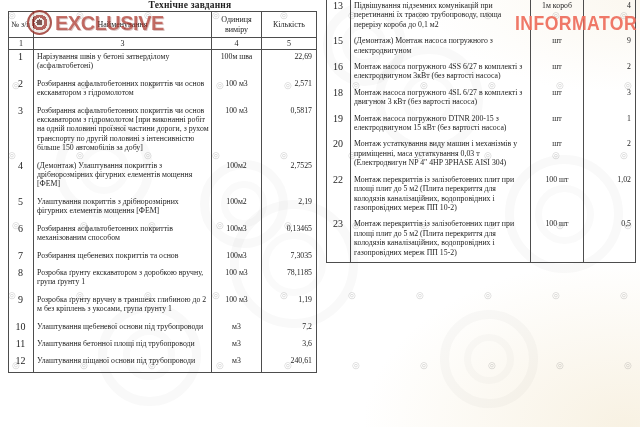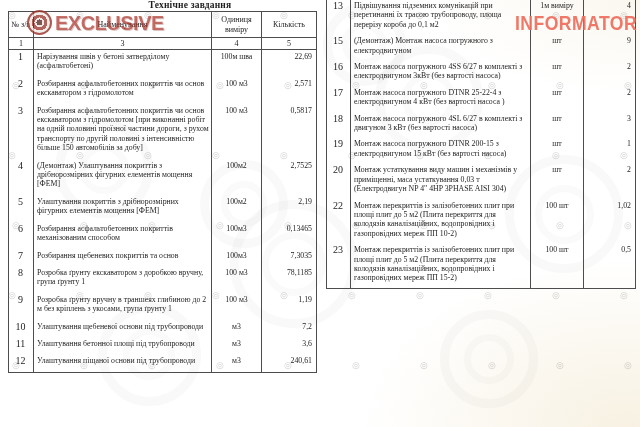--- a/index.html
+++ b/index.html
@@ -269,38 +269,32 @@
     <colgroup>
         <col style="width:24px">
         <col style="width:180px">
         <col style="width:53px">
         <col style="width:52px">
       </colgroup>
     <tbody id="tbody-right">
         <tr>
           <td class="num" style="padding-bottom: 5px;">13</td>
           <td class="name" style="padding-bottom: 5px;">Підвішування підземних комунікацій при перетинанні їх трасою трубопроводу, площа перерізу короба до 0,1 м2</td>
-          <td class="unit" style="padding-bottom: 5px;">1м виміру</td>
+          <td class="unit" style="padding-bottom: 5px;">1м короб</td>
           <td class="qty" style="padding-bottom: 5px;">4</td>
         </tr>
         <tr>
           <td class="num" style="padding-bottom: 5px;">15</td>
           <td class="name" style="padding-bottom: 5px;">(Демонтаж) Монтаж насоса погружного з електродвигуном</td>
           <td class="unit" style="padding-bottom: 5px;">шт</td>
           <td class="qty" style="padding-bottom: 5px;">9</td>
         </tr>
         <tr>
           <td class="num" style="padding-bottom: 5px;">16</td>
           <td class="name" style="padding-bottom: 5px;">Монтаж насоса погружного 4SS 6/27 в комплекті з електродвигуном 3кВт (без вартості насоса)</td>
-          <td class="unit" style="padding-bottom: 5px;">шт</td>
-          <td class="qty" style="padding-bottom: 5px;">2</td>
-        </tr>
-        <tr>
-          <td class="num" style="padding-bottom: 5px;">17</td>
-          <td class="name" style="padding-bottom: 5px;">Монтаж насоса погружного DTNR 25-22-4 з електродвигуном 4 кВт (без вартості насоса )</td>
           <td class="unit" style="padding-bottom: 5px;">шт</td>
           <td class="qty" style="padding-bottom: 5px;">2</td>
         </tr>
         <tr>
           <td class="num" style="padding-bottom: 5px;">18</td>
           <td class="name" style="padding-bottom: 5px;">Монтаж насоса погружного 4SL 6/27 в комплекті з двигуном 3 кВт (без вартості насоса)</td>
           <td class="unit" style="padding-bottom: 5px;">шт</td>
           <td class="qty" style="padding-bottom: 5px;">3</td>
         </tr>
         <tr>

